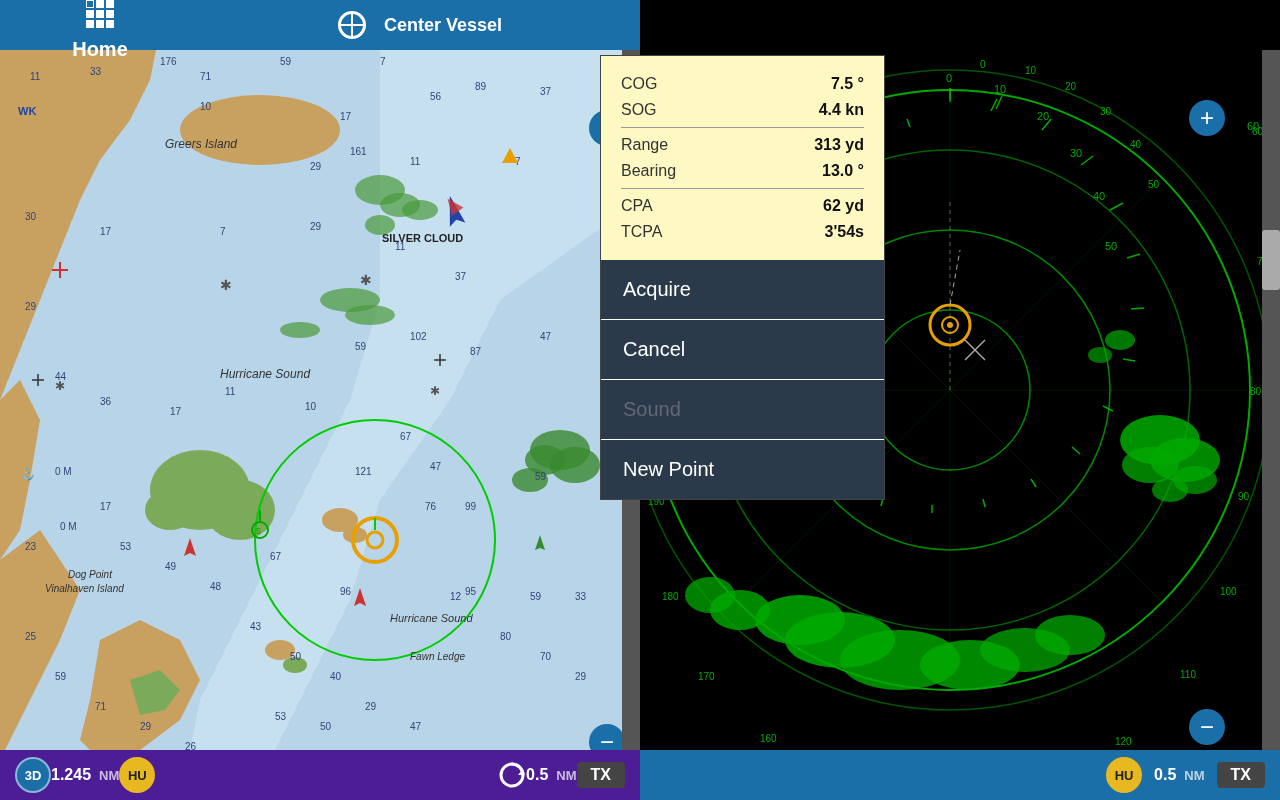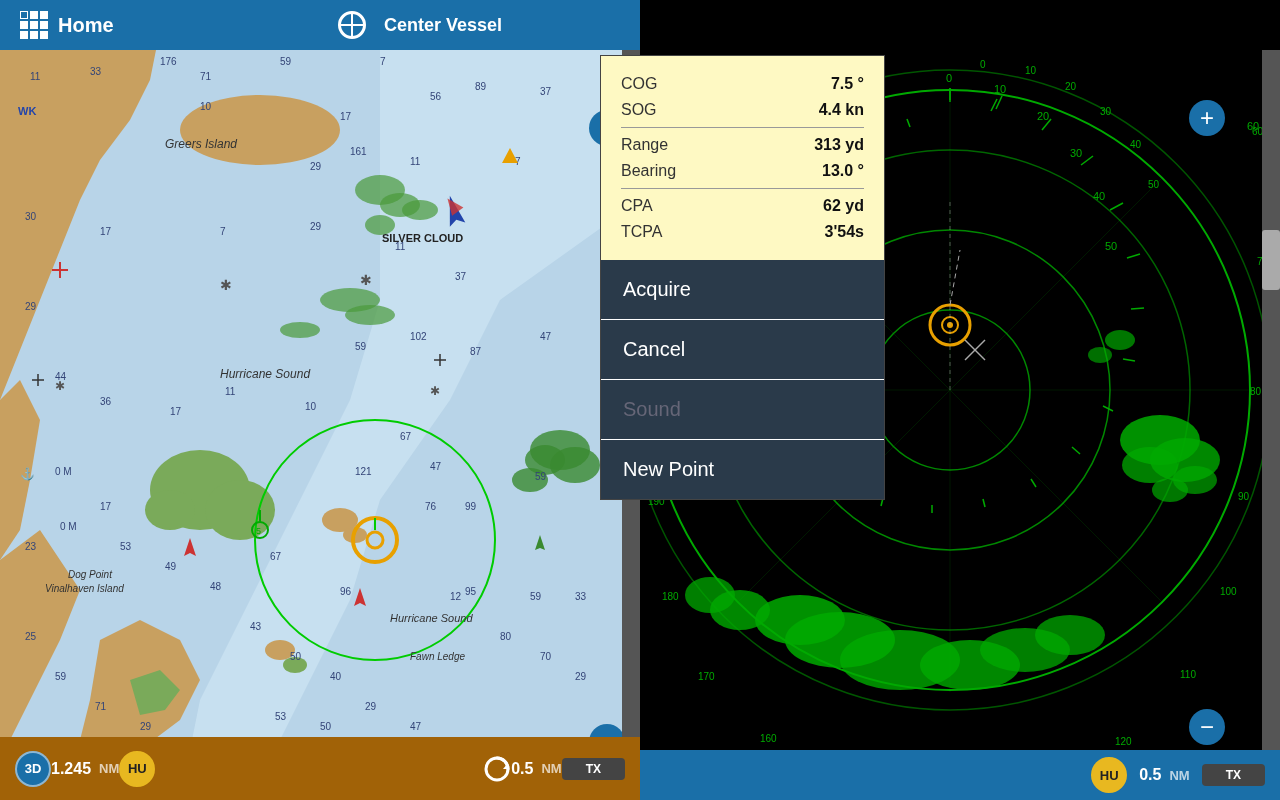--- a/index.html
+++ b/index.html
@@ -21,20 +21,21 @@
     .home-btn {
       background: #1a6fa8;
       color: white;
       display: flex;
       align-items: center;
       padding: 0 20px;
       gap: 10px;
       font-size: 20px;
       font-weight: bold;
       width: 200px;
+      flex-direction: column;
     }
     .home-btn .grid-icon {
       display: grid;
       grid-template-columns: repeat(3,8px);
       grid-template-rows: repeat(3,8px);
       gap: 2px;
     }
     .home-btn .grid-icon span {
       background: white;
       display: block;
@@ -148,22 +149,22 @@
       width: 100%;
       height: 60px;
       background: #aaa;
       border-radius: 3px;
     }
 
     
     .bottom-bar-left {
       position: absolute;
       bottom: 0; left: 0; right: 0;
-      height: 63px;
-      background: #a16207;
+      height: 50px;
+      background: #4c1d95;
       display: flex;
       align-items: center;
       justify-content: space-between;
       padding: 0 15px;
       z-index: 100;
     }
     .bottom-bar-item {
       color: white;
       font-size: 16px;
       font-weight: bold;
@@ -184,22 +185,22 @@
     .mode-badge.yellow {
       background: #e8b820;
       border-color: #e8b820;
       color: #222;
     }
     .nm-label { font-size: 13px; color: rgba(255,255,255,0.7); }
     .tx-badge {
       background: #444;
       color: white;
       border-radius: 4px;
-      padding: 4px 24px;
-      font-size: 12px;
+      padding: 4px 14px;
+      font-size: 16px;
     }
 
     
     .bottom-bar-right {
       position: absolute;
       bottom: 0; left: 0; right: 0;
       height: 50px;
       background: #1a6fa8;
       display: flex;
       align-items: center;

